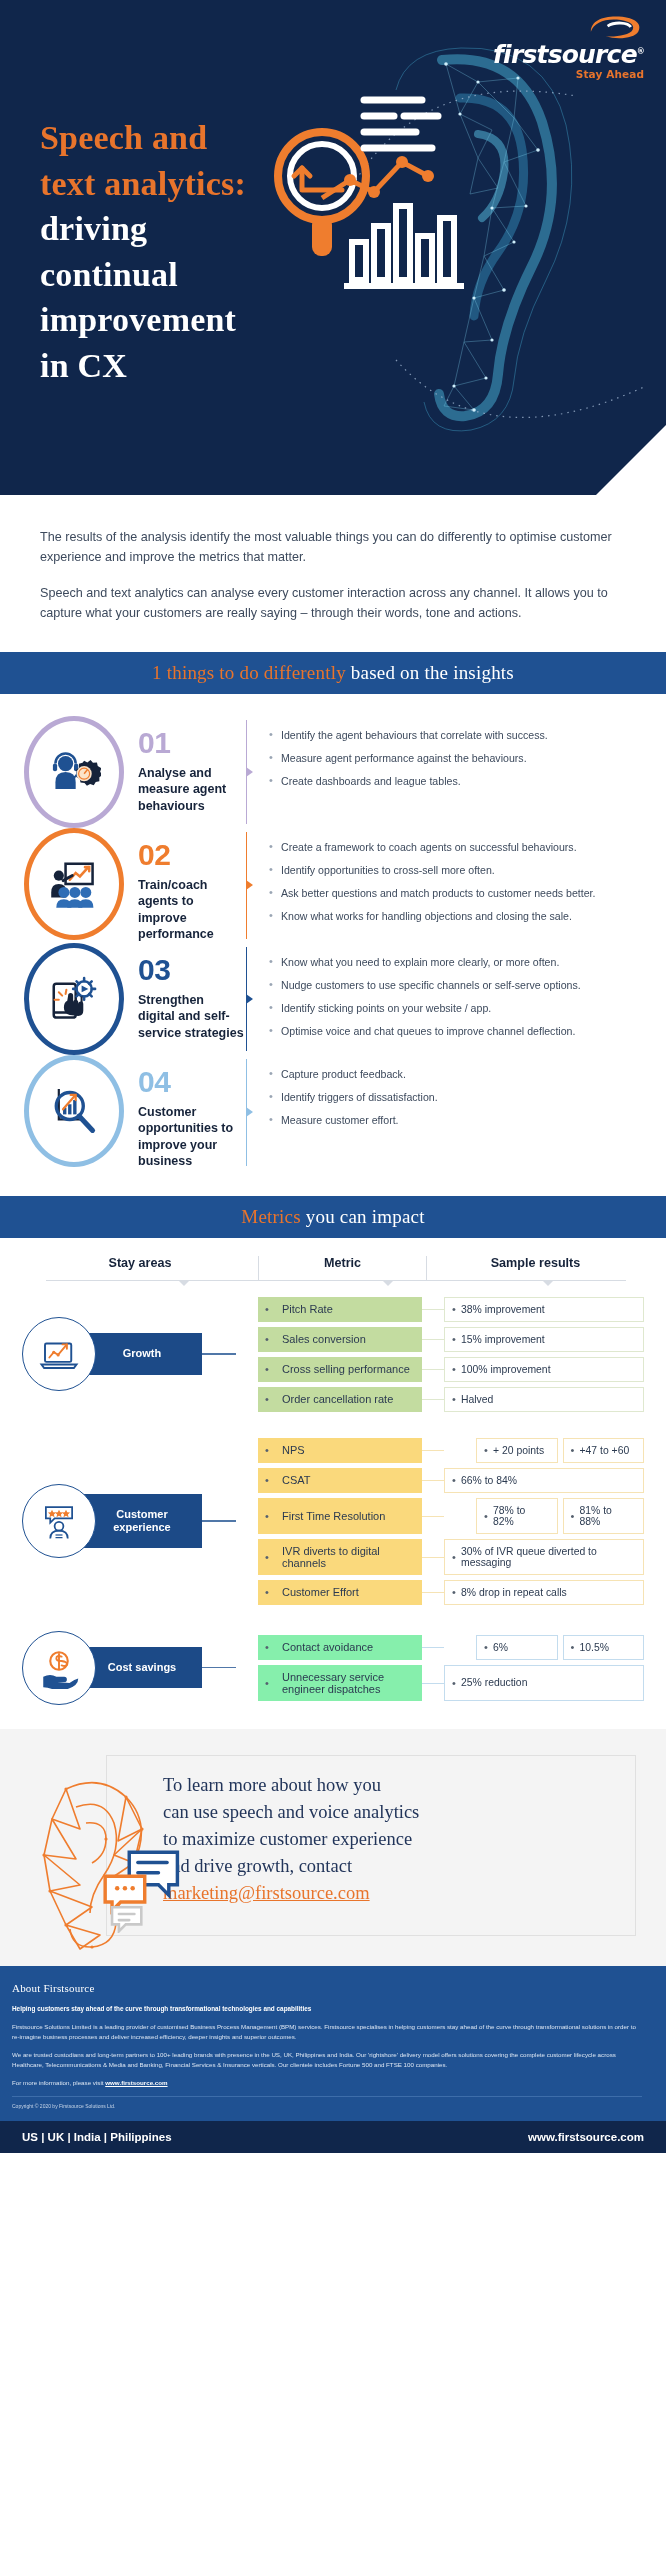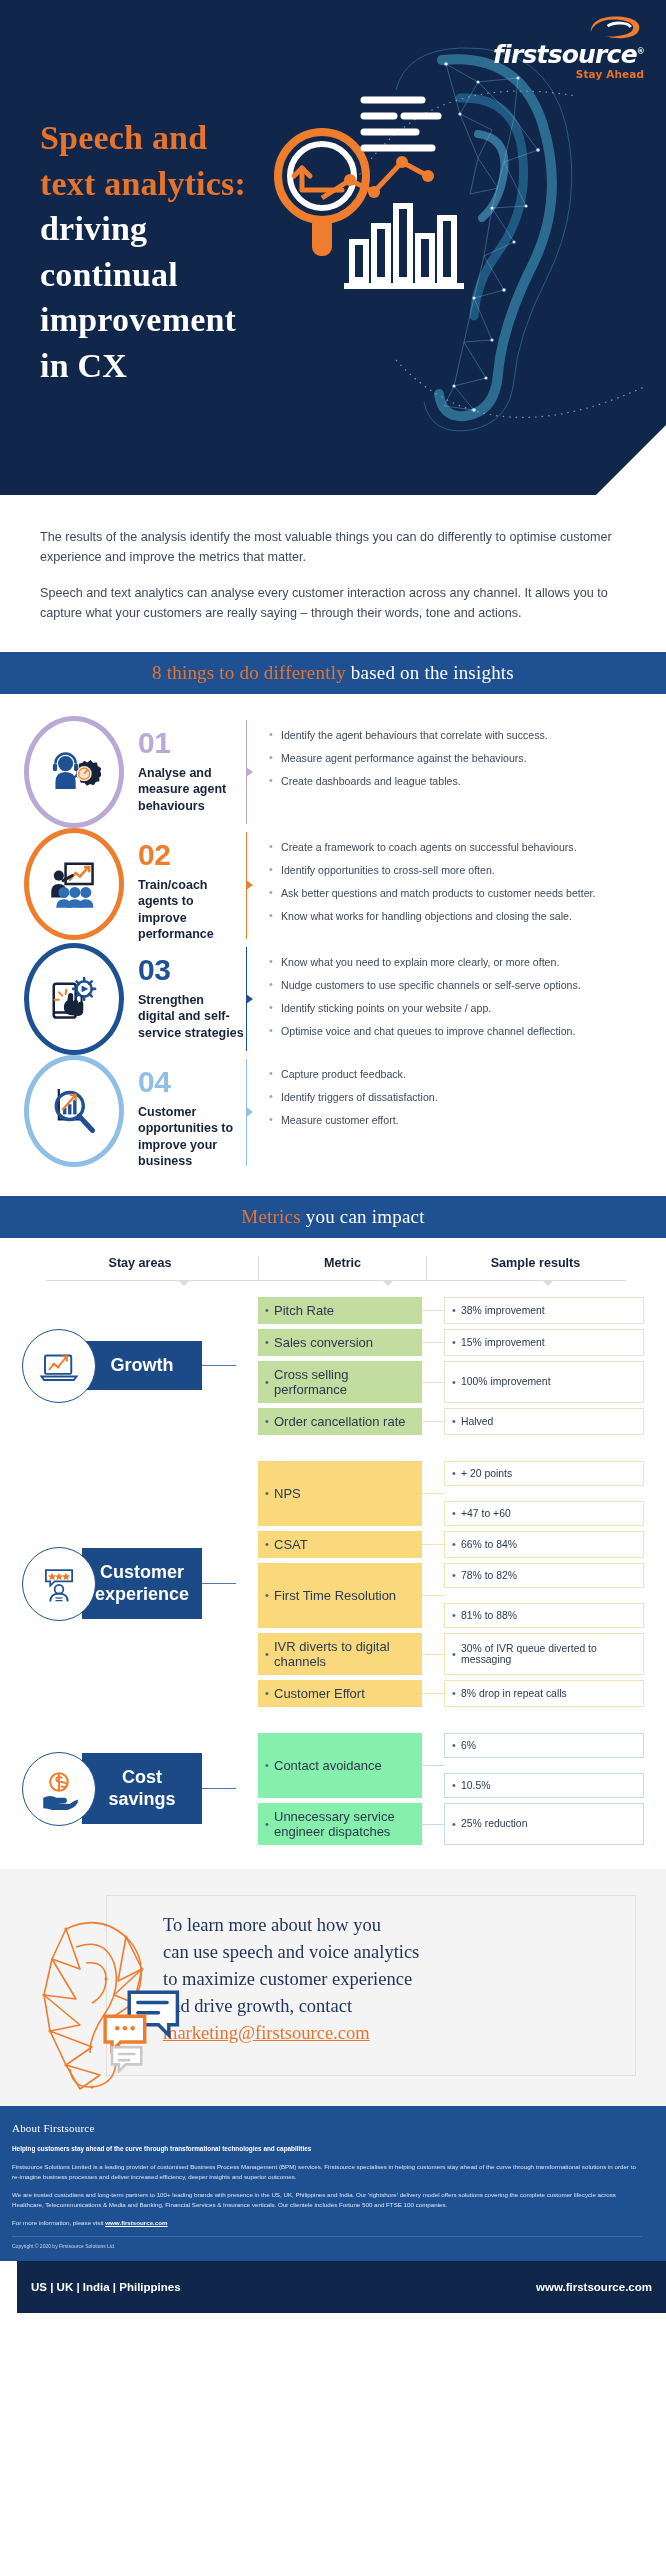--- a/index.html
+++ b/index.html
@@ -211,41 +211,41 @@
     border: 1.4px solid #1f5192; background: #fff;
     display: flex; align-items: center; justify-content: center;
     z-index: 2;
     flex: 0 0 74px;
   }
   .m-focus-icon { width: 42px; height: 42px; }
   .m-focus-pill {
     margin-left: -14px;
     background: #1c4a87;
     color: #fff;
-    font-size: 18px; font-weight: bold;
+    font-size: 11px; font-weight: bold;
     padding: 14px 10px;
     text-align: center;
     width: 120px;
     line-height: 1.2;
     z-index: 1;
   }
   .m-connector {
     flex: 0 0 34px;
     height: 1.4px; background: #5077a8;
   }
   .m-rows { flex: 1; }
   .m-row {
     display: flex; align-items: stretch;
     margin-bottom: 5px;
   }
   .m-row:last-child { margin-bottom: 0; }
   .m-metric {
     flex: 0 0 164px;
-    font-size: 13px;
-    padding: 6px 8px 6px 16px;
+    font-size: 11px;
+    padding: 6px 8px 6px 24px;
     position: relative;
     color: #2b3a50;
     display: flex; align-items: center;
   }
   .m-metric::before {
     content: "•";
     position: absolute; left: 7px; top: 50%;
     transform: translateY(-52%);
     font-size: 11px; color: #55606e;
   }
@@ -267,21 +267,21 @@
     display: flex; align-items: center;
     background: #fff;
     min-height: 22px;
   }
   .m-result::before {
     content: "•";
     position: absolute; left: 7px; top: 50%;
     transform: translateY(-52%);
     font-size: 11px; color: #55606e;
   }
-  .m-results-stack { flex: 1; display: flex; flex-direction: column; gap: 15px; }
+  .m-results-stack { flex: 1; display: flex; flex-direction: row; gap: 5px; margin-left: 32px; }
 
   
   .g-growth .m-metric { background: #c3dca0; }
   .g-growth .m-result { border: 1px solid #dfe8cf; }
   .g-growth .m-link::before { background: #dfe8cf; }
   .g-cx .m-metric { background: #fad97c; }
   .g-cx .m-result { border: 1px solid #f6e3b4; }
   .g-cx .m-link::before { background: #f6e3b4; }
   .g-cost .m-metric { background: #86efac; }
   .g-cost .m-result { border: 1px solid #c3dcee; }
@@ -337,24 +337,23 @@
     color: #dce6f3;
     margin-bottom: 8px;
   }
   .about .about-link { font-weight: bold; color: #ffffff; }
   .about-rule { height: 1px; background: #3d6daa; margin: 8px 0 6px 0; }
   .about-copy { font-size: 5px; color: #c6d5e8; }
 
   
   .footerbar {
     background: #10264b;
-    height: 52px;
+    height: 32px;
     display: flex; align-items: center; justify-content: space-between;
-    padding: 0 14px;
-    margin-left: 17px;
+    padding: 0 22px;
   }
   .footerbar span {
     color: #ffffff;
     font-size: 11.5px;
     font-weight: bold;
   }
 </style>
 </head>
 <body>
 
@@ -460,21 +459,21 @@
 
     <div class="hero-corner"></div>
   </section>
 
   <section class="intro">
     <p>The results of the analysis identify the most valuable things you can do differently to optimise customer experience and improve the metrics that matter.</p>
     <p>Speech and text analytics can analyse every customer interaction across any channel. It allows you to capture what your customers are really saying – through their words, tone and actions.</p>
   </section>
 
   <section class="banner">
-    <span class="b-orange">8 things to do differently</span>
+    <span class="b-orange">1 things to do differently</span>
     <span class="b-white">based on the insights</span>
   </section>
 
   <section class="steps">
 
     <div class="step s1">
       <div class="step-circle">
         <svg class="step-icon" viewBox="0 0 64 64">
           <path d="M10 44 q0-12 12-12 q12 0 12 12 v8 H10 z" fill="#1f5192"></path>
           <circle cx="22" cy="22" r="9" fill="#1f5192"></circle>

